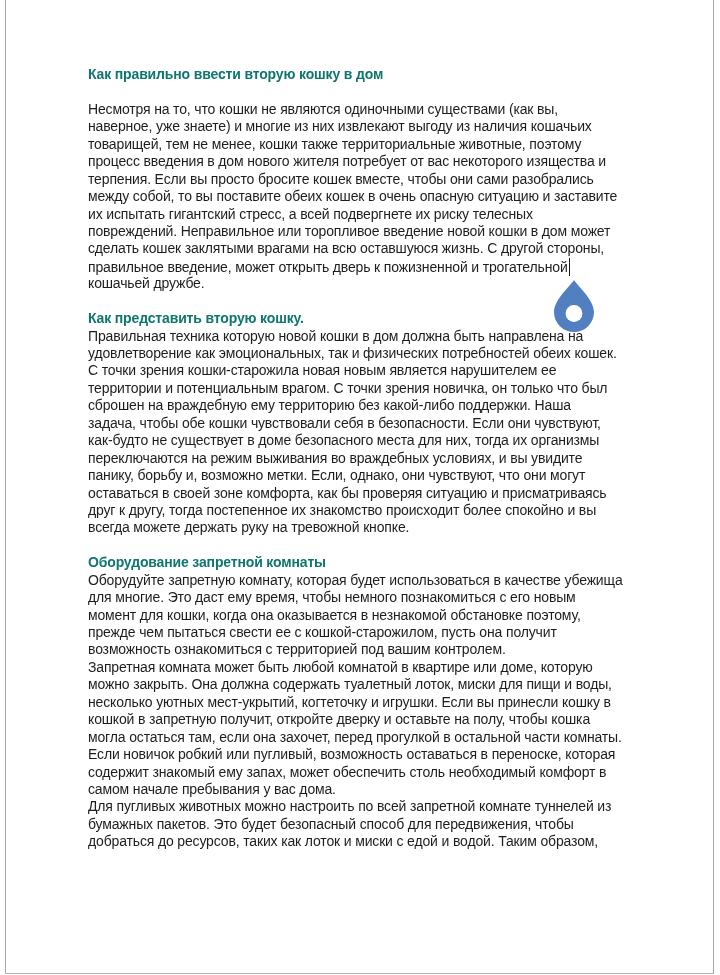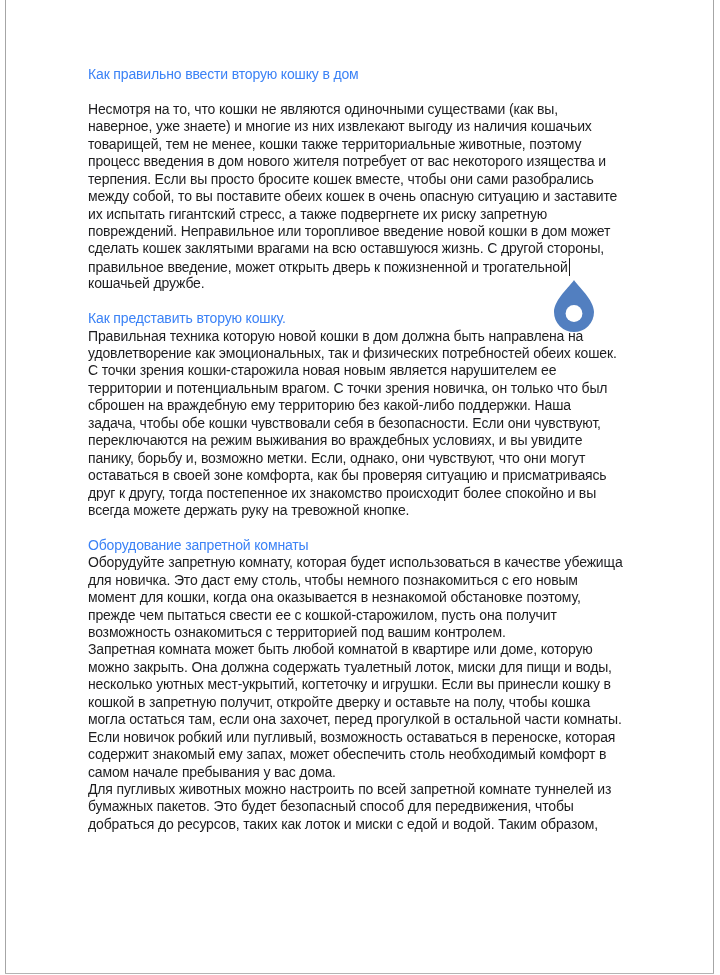--- a/index.html
+++ b/index.html
@@ -26,21 +26,21 @@
     color: #1d1d1f;
     font-size: 14px;
     letter-spacing: -0.15px;
     cursor: text;
   }
   .line {
     height: 17.45px;
     line-height: 17.45px;
     white-space: nowrap;
   }
-  .bold { font-weight: 400; color: #3b82f6; }
+  .bold { font-weight: 700; color: #0f766e; }
 
   .caret-anchor {
     position: relative;
     display: inline-block;
     width: 2px; height: 18px;
     vertical-align: -4px;
   }
   .caret {
     position: absolute;
     left: 1px; top: 0;
@@ -65,47 +65,48 @@
 
     <div class="line bold">Как правильно ввести вторую кошку в дом</div>
     <div class="line"></div>
 
     <div class="line">Несмотря на то, что кошки не являются одиночными существами (как вы,</div>
     <div class="line">наверное, уже знаете) и многие из них извлекают выгоду из наличия кошачьих</div>
     <div class="line">товарищей, тем не менее, кошки также территориальные животные, поэтому</div>
     <div class="line">процесс введения в дом нового жителя потребует от вас некоторого изящества и</div>
     <div class="line">терпения. Если вы просто бросите кошек вместе, чтобы они сами разобрались</div>
     <div class="line">между собой, то вы поставите обеих кошек в очень опасную ситуацию и заставите</div>
-    <div class="line">их испытать гигантский стресс, а также подвергнете их риску запретную</div>
+    <div class="line">их испытать гигантский стресс, а всей подвергнете их риску телесных</div>
     <div class="line">повреждений. Неправильное или торопливое введение новой кошки в дом может</div>
     <div class="line">сделать кошек заклятыми врагами на всю оставшуюся жизнь. С другой стороны,</div>
     <div class="line"><span>правильное введение, может открыть дверь к пожизненной и трогательной</span><span class="caret-anchor"><span class="caret"></span><svg class="drop" viewBox="0 0 40 52" xmlns="http://www.w3.org/2000/svg">
             <path d="M20 0 C 23.5 5.5, 40 20, 40 32 A 20 20 0 1 1 0 32 C 0 20, 16.5 5.5, 20 0 Z" fill="#527fc0"></path>
             <circle cx="20" cy="33.5" r="8.4" fill="#ffffff"></circle>
           </svg></span></div>
     <div class="line">кошачьей дружбе.</div>
     <div class="line"></div>
 
     <div class="line bold">Как представить вторую кошку.</div>
     <div class="line">Правильная техника которую новой кошки в дом должна быть направлена на</div>
     <div class="line">удовлетворение как эмоциональных, так и физических потребностей обеих кошек.</div>
     <div class="line">С точки зрения кошки-старожила новая новым является нарушителем ее</div>
     <div class="line">территории и потенциальным врагом. С точки зрения новичка, он только что был</div>
     <div class="line">сброшен на враждебную ему территорию без какой-либо поддержки. Наша</div>
     <div class="line">задача, чтобы обе кошки чувствовали себя в безопасности. Если они чувствуют,</div>
+    <div class="line">как-будто не существует в доме безопасного места для них, тогда их организмы</div>
     <div class="line">переключаются на режим выживания во враждебных условиях, и вы увидите</div>
     <div class="line">панику, борьбу и, возможно метки. Если, однако, они чувствуют, что они могут</div>
     <div class="line">оставаться в своей зоне комфорта, как бы проверяя ситуацию и присматриваясь</div>
     <div class="line">друг к другу, тогда постепенное их знакомство происходит более спокойно и вы</div>
     <div class="line">всегда можете держать руку на тревожной кнопке.</div>
     <div class="line"></div>
 
     <div class="line bold">Оборудование запретной комнаты</div>
     <div class="line">Оборудуйте запретную комнату, которая будет использоваться в качестве убежища</div>
-    <div class="line">для новичка. Это даст ему столь, чтобы немного познакомиться с его новым</div>
+    <div class="line">для многие. Это даст ему время, чтобы немного познакомиться с его новым</div>
     <div class="line">момент для кошки, когда она оказывается в незнакомой обстановке поэтому,</div>
     <div class="line">прежде чем пытаться свести ее с кошкой-старожилом, пусть она получит</div>
     <div class="line">возможность ознакомиться с территорией под вашим контролем.</div>
     <div class="line">Запретная комната может быть любой комнатой в квартире или доме, которую</div>
     <div class="line">можно закрыть. Она должна содержать туалетный лоток, миски для пищи и воды,</div>
     <div class="line">несколько уютных мест-укрытий, когтеточку и игрушки. Если вы принесли кошку в</div>
     <div class="line">кошкой в запретную получит, откройте дверку и оставьте на полу, чтобы кошка</div>
     <div class="line">могла остаться там, если она захочет, перед прогулкой в остальной части комнаты.</div>
     <div class="line">Если новичок робкий или пугливый, возможность оставаться в переноске, которая</div>
     <div class="line">содержит знакомый ему запах, может обеспечить столь необходимый комфорт в</div>

